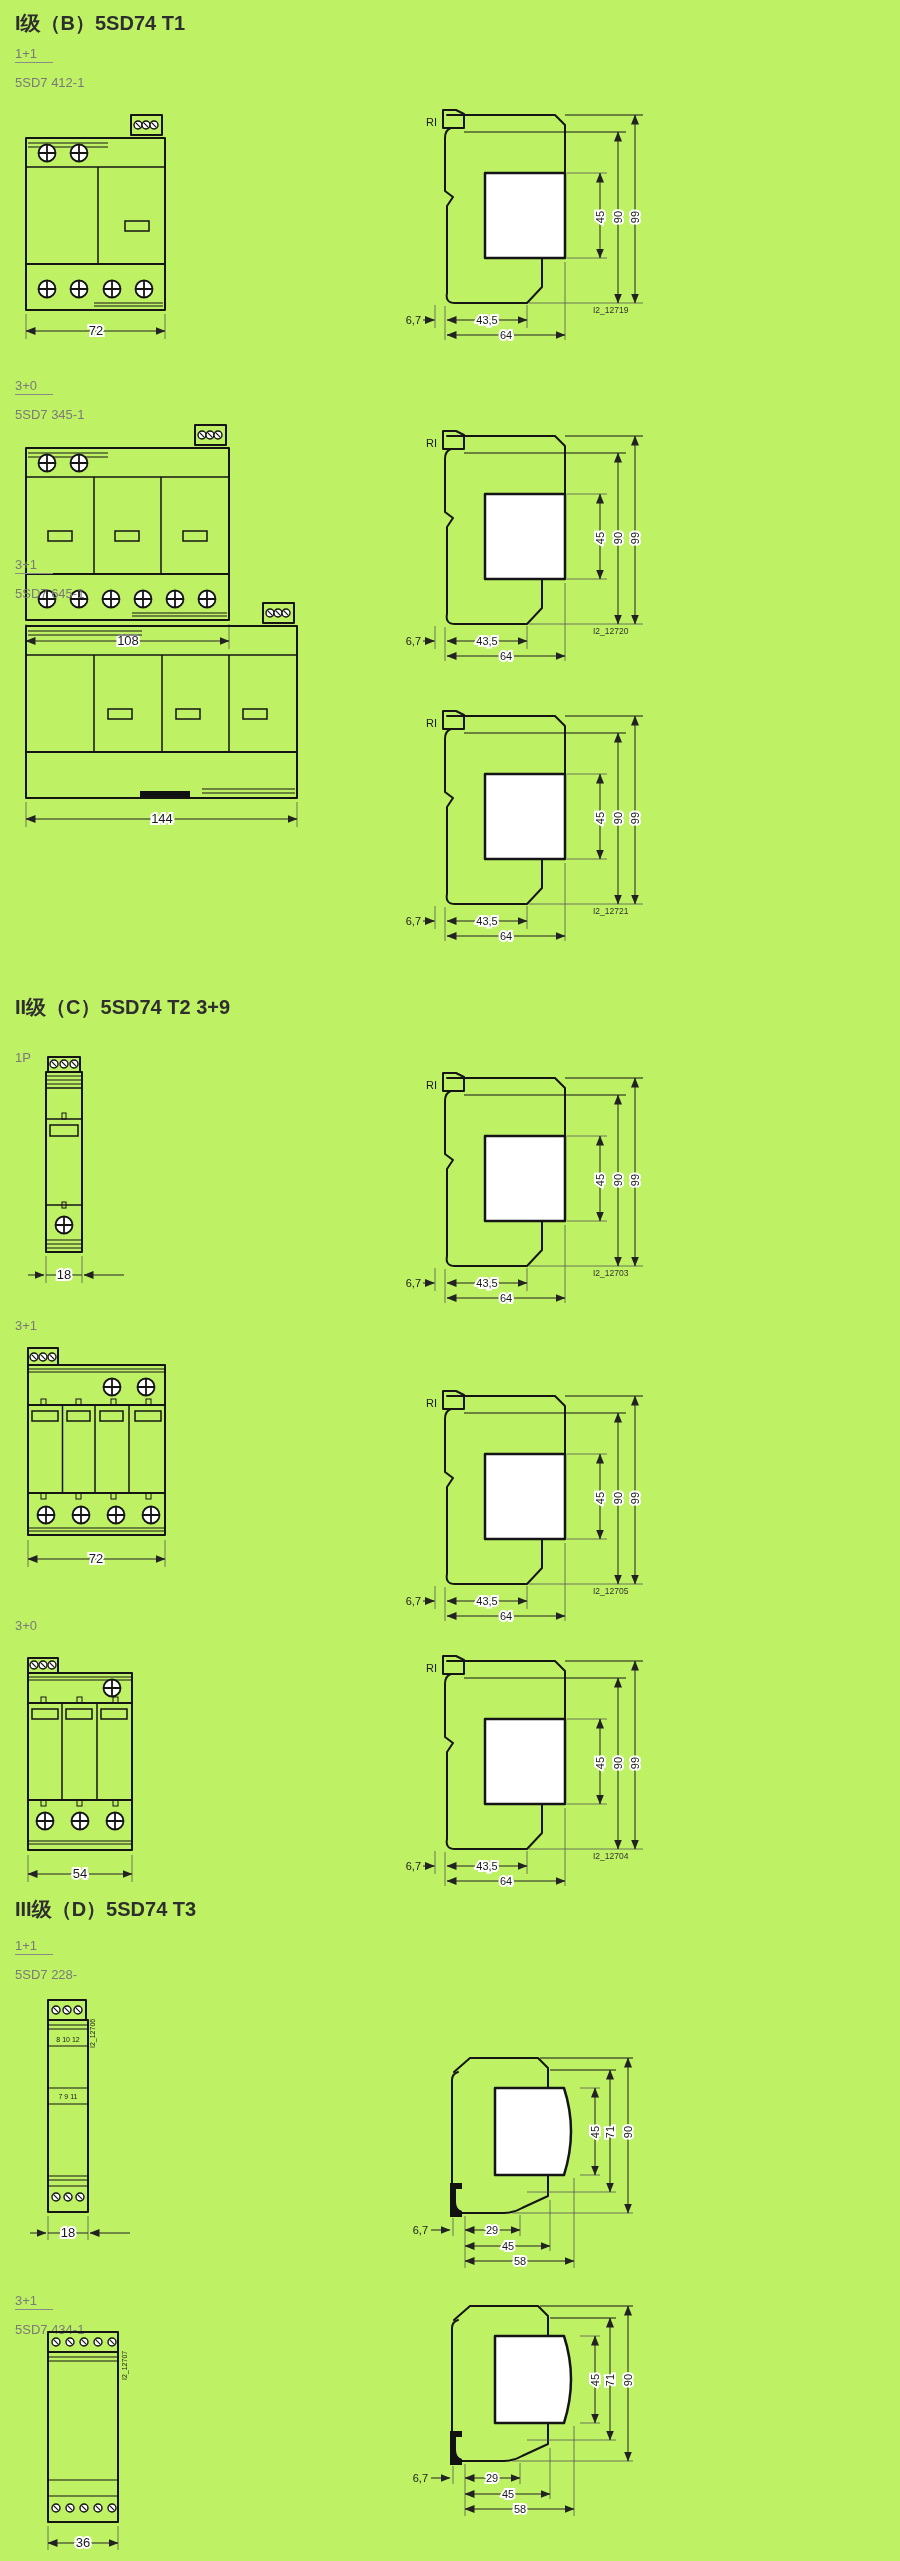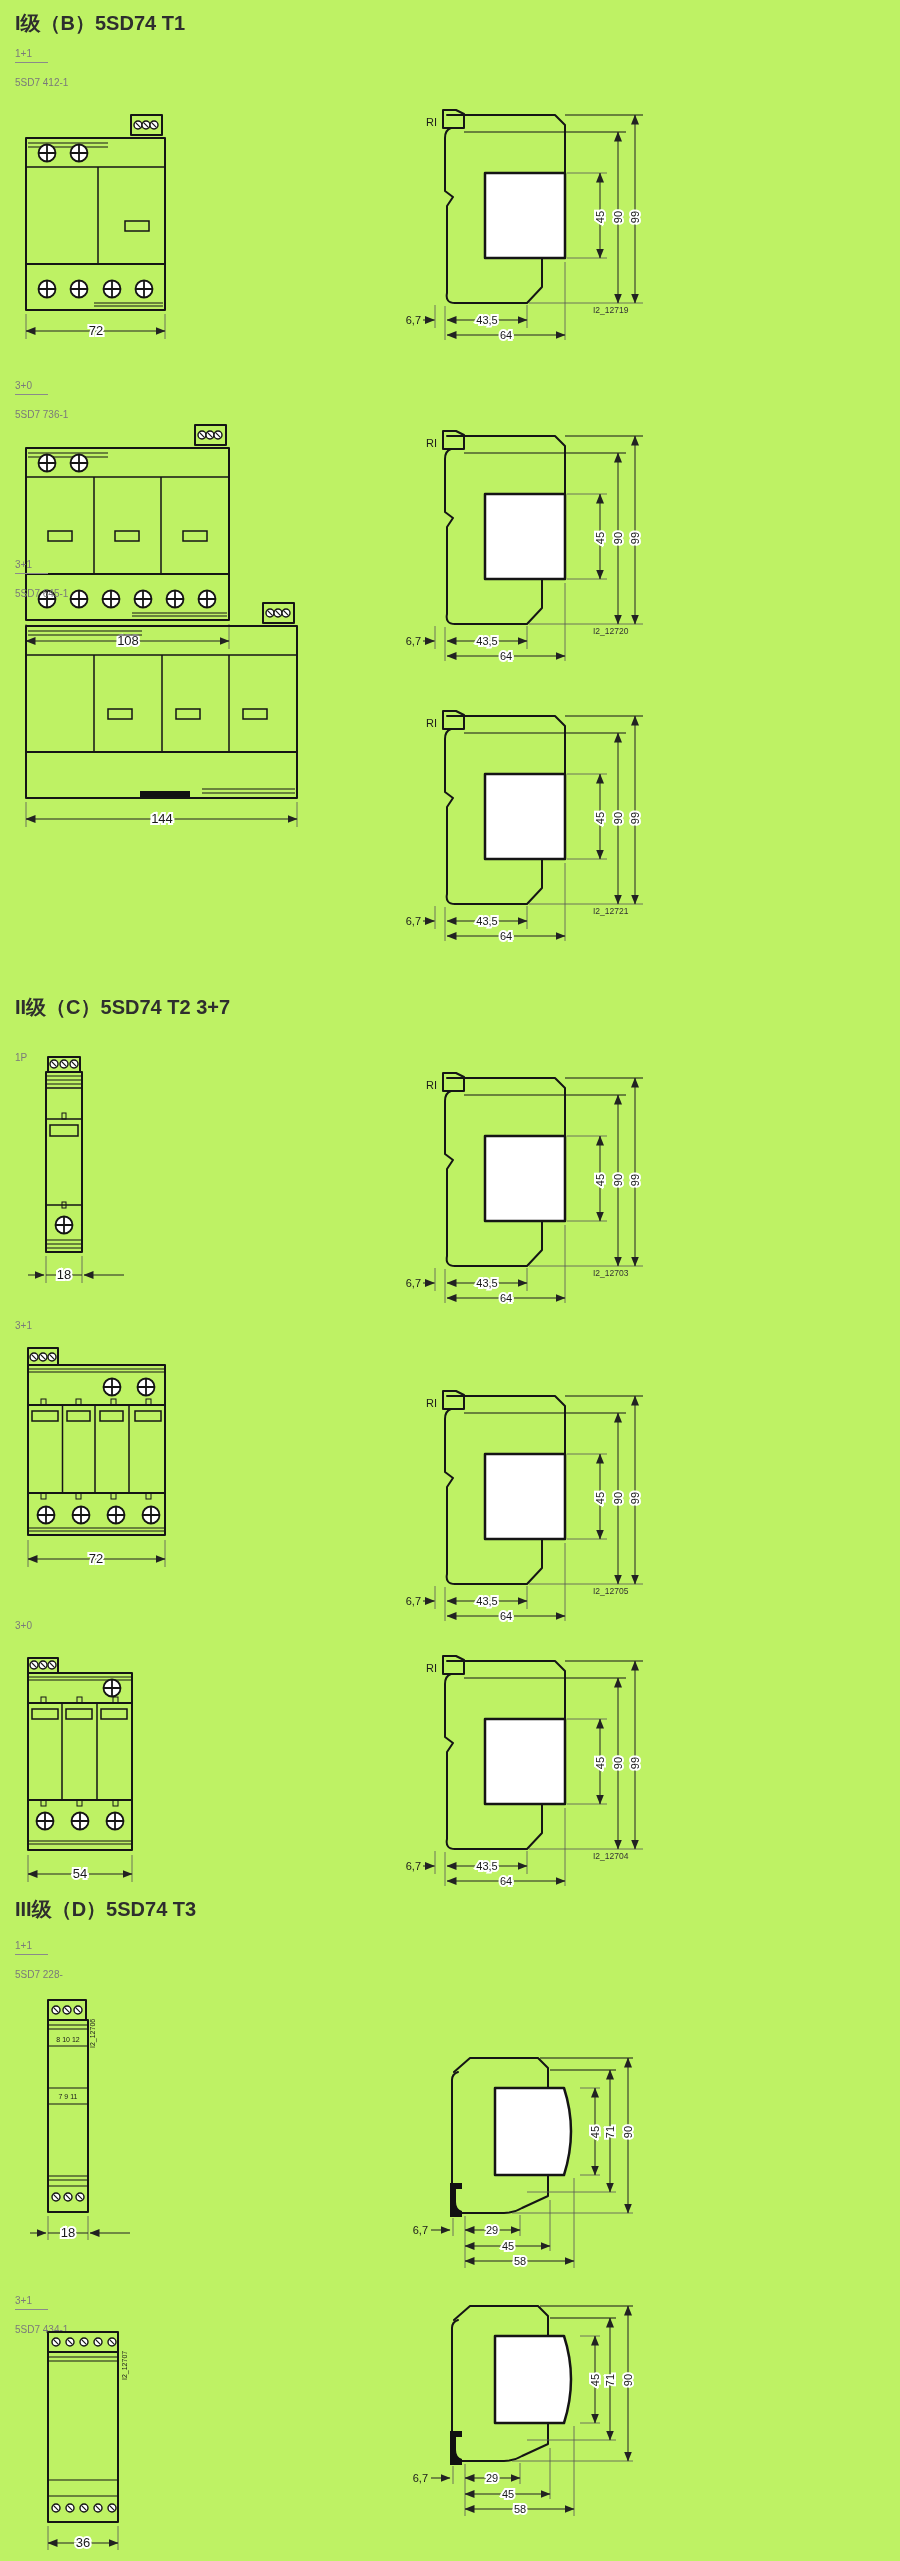--- a/index.html
+++ b/index.html
@@ -1,19 +1,19 @@
 <!DOCTYPE html>
 <html><head>
 <meta charset="utf-8">
 <style>
   html,body{margin:0;padding:0;background:#fff;}
   #canvas{position:relative;width:900px;height:2561px;background:#bef264;overflow:hidden;
           font-family:"Liberation Sans",sans-serif;}
   .heading{position:absolute;left:15px;font-size:20px;font-weight:700;color:#2e2e2e;white-space:nowrap;}
-  .sub{position:absolute;left:15px;color:#7a7a7a;font-size:10px;line-height:15px;}
+  .sub{position:absolute;left:15px;color:#7a7a7a;font-size:13px;line-height:15px;}
   .sub .variant{display:inline-block;border-bottom:1px solid #8a8a8a;padding:0 16px 1px 0;}
   .sub .model{display:block;margin-top:12px;}
   svg{position:absolute;overflow:visible;font-family:"Liberation Sans",sans-serif;}
   .p2{stroke:#151515;stroke-width:2;fill:none;stroke-linejoin:round;stroke-linecap:round;}
   .p25{stroke:#151515;stroke-width:2.5;fill:#fff;stroke-linejoin:round;}
   .p15{stroke:#151515;stroke-width:1.5;fill:none;}
   .p1{stroke:#151515;stroke-width:1;fill:none;}
   .ext{stroke:#555;stroke-width:0.8;fill:none;}
   .dim{stroke:#222;stroke-width:1;fill:none;}
   .dtxt{font-size:11px;fill:#1a1a1a;}
@@ -114,21 +114,21 @@
   <text class="dtxt halo" transform="translate(227,110) rotate(-90)" text-anchor="middle">90</text>
   <text class="dtxt halo" transform="translate(244,110) rotate(-90)" text-anchor="middle">99</text>
   <text class="dtxt" x="26" y="217" text-anchor="end">6,7</text>
   <text class="dtxt halo" x="92" y="217" text-anchor="middle">43,5</text>
   <text class="dtxt halo" x="111" y="232" text-anchor="middle">64</text>
   <text class="idtxt" x="198" y="206">I2_12719</text>
 </svg>
 
 <div class="sub" style="top:378px">
   <span class="variant">3+0</span>
-  <span class="model">5SD7 736-1</span>
+  <span class="model">5SD7 345-1</span>
 </div>
 
 <svg style="left:22px;top:423px" width="215" height="235" viewBox="0 0 215 235">
   <rect class="p2" x="173" y="2" width="31" height="20" fill="#fff"></rect>
   <use href="#tscrew" transform="translate(180,12)"></use>
   <use href="#tscrew" transform="translate(188,12)"></use>
   <use href="#tscrew" transform="translate(196,12)"></use>
   <rect class="p2" x="4" y="25" width="203" height="172" fill="#fff"></rect>
   <path class="p1" d="M6,30 H86 M6,34 H86"></path>
   <path class="p15" d="M4,54 H207"></path>
@@ -193,21 +193,21 @@
   <text class="dtxt" x="42" y="19" text-anchor="end">RI</text>
   <text class="dtxt halo" transform="translate(209,110) rotate(-90)" text-anchor="middle">45</text>
   <text class="dtxt halo" transform="translate(227,110) rotate(-90)" text-anchor="middle">90</text>
   <text class="dtxt halo" transform="translate(244,110) rotate(-90)" text-anchor="middle">99</text>
   <text class="dtxt" x="26" y="217" text-anchor="end">6,7</text>
   <text class="dtxt halo" x="92" y="217" text-anchor="middle">43,5</text>
   <text class="dtxt halo" x="111" y="232" text-anchor="middle">64</text>
   <text class="idtxt" x="198" y="206">I2_12721</text>
 </svg>
 
-<div class="heading" style="top:994px">II级（C）5SD74 T2 3+7</div>
+<div class="heading" style="top:994px">II级（C）5SD74 T2 3+9</div>
 
 <div class="sub" style="top:1050px">
   <span>1P</span>
 </div>
 
 <svg style="left:22px;top:1055px" width="110" height="240" viewBox="0 0 110 240">
   <rect class="p2" x="26" y="2" width="32" height="15" fill="#fff"></rect>
   <use href="#tscrew" transform="translate(32,9)"></use>
   <use href="#tscrew" transform="translate(42,9)"></use>
   <use href="#tscrew" transform="translate(52,9)"></use>

